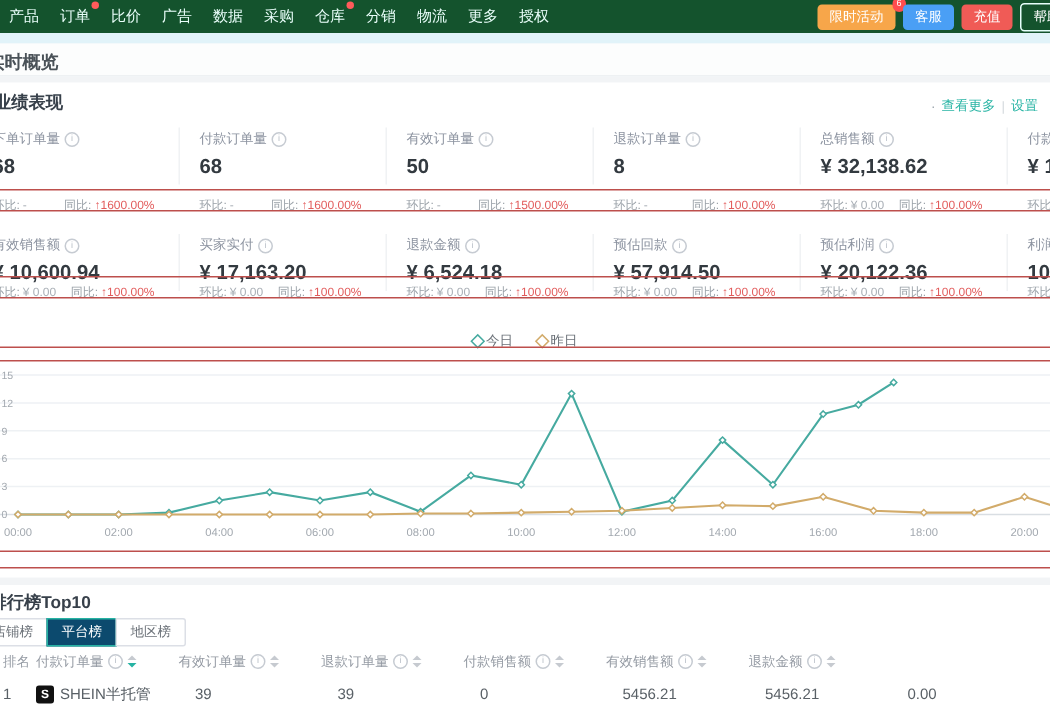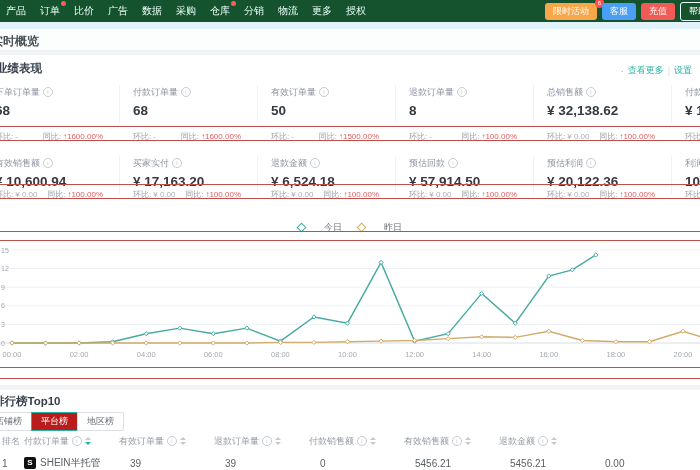--- a/index.html
+++ b/index.html
@@ -47,39 +47,39 @@
   .kpi-value{position:absolute;top:20px;left:14px;font-size:13.5px;font-weight:600;color:#333a40;white-space:nowrap}
   .kpi-strip{position:absolute;left:14px;right:16px;display:flex;justify-content:space-between;
              font-size:8px;color:#9aa1a8;white-space:nowrap}
   #kpi-row1 .kpi-strip{top:48px}
   #kpi-row2 .kpi-strip{top:35px}
   .mom-val{color:#a8aeb5;margin-left:2px}
   .yoy-val{color:#e25c5c;margin-left:2px}
   
   .legend{position:absolute;top:166px;left:0;width:700px;display:flex;justify-content:center;gap:16px;
           font-size:9px;color:#6b7178}
-  .legend-item{display:flex;align-items:center;gap:19px;cursor:pointer}
+  .legend-item{display:flex;align-items:center;gap:2px;cursor:pointer}
   .legend-diamond{width:5px;height:5px;transform:rotate(45deg);background:#fff;border:1.3px solid}
   #chart-svg{position:absolute;top:185px;left:0}
   
   .abox{position:absolute;left:-4px;width:706px;border:1.5px solid #bd4f4c;border-radius:2px;
         box-sizing:border-box;pointer-events:none;z-index:9}
   #abox1{top:126px;height:15px}
   #abox2{top:184px;height:15px}
   #abox3{top:231px;height:10px}
   #abox4{top:367px;height:12px}
   
   #rank-card{top:390px;height:92px}
   #rank-title{left:-7px;top:4px}
   .tabs{position:absolute;top:22px;left:-14px;display:flex}
   .tab{font-size:9px;line-height:9px;padding:4px 9px;border:1px solid #dcdfe6;background:#fff;color:#6b7178;
        cursor:pointer;margin-left:-1px;white-space:nowrap}
   .tab:first-child{border-radius:2px 0 0 2px}
   .tab:last-child{border-radius:0 2px 2px 0}
-  .tab.active{background:#b91c1c;border-color:#26b3a3;color:#fff}
+  .tab.active{background:#0c4a6e;border-color:#26b3a3;color:#fff}
   .tbl{position:absolute;left:-10px;width:720px}
   .tbl-row{display:flex;align-items:center}
   #tbl-head{top:44px;height:14px}
   #tbl-body{top:60px}
   .th{font-size:9px;color:#949aa3;display:flex;align-items:center;white-space:nowrap}
   .td{font-size:10px;color:#596066;white-space:nowrap}
   .c0{width:34px;box-sizing:border-box;padding-left:12px}
   .c1{width:106px}
   .cn{width:95px}
   .sorts{display:inline-flex;flex-direction:column;margin-left:3px}

